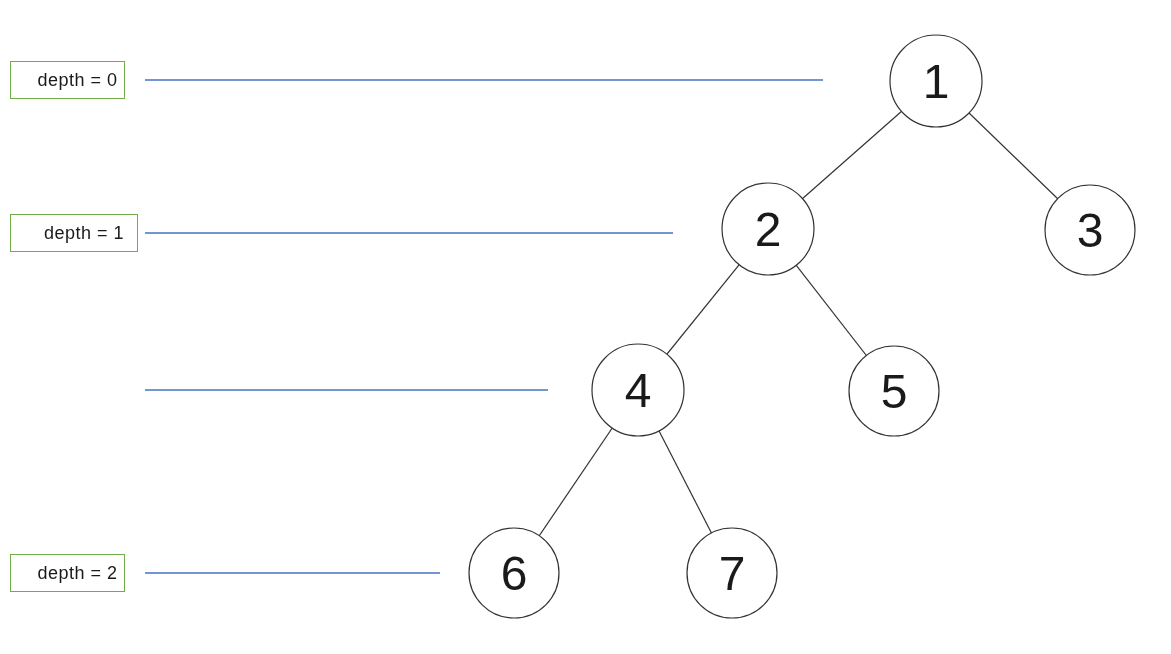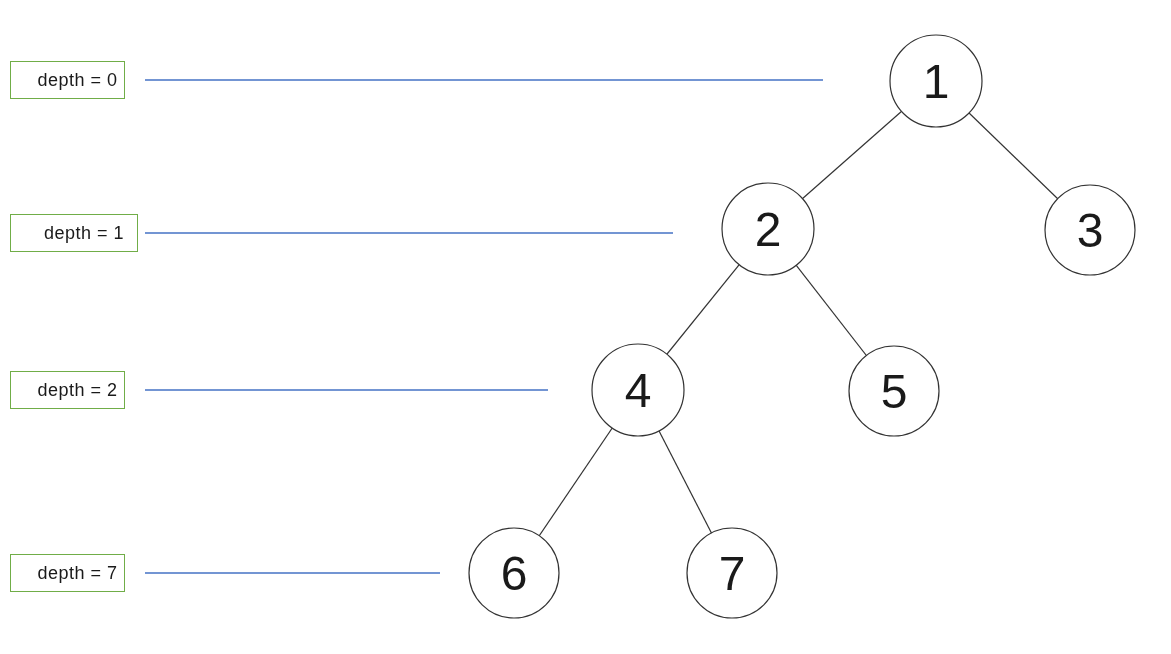--- a/index.html
+++ b/index.html
@@ -93,20 +93,17 @@
         </g>
       </g>
   </svg>
 
   <div class="depth-label-box" style="left: 10px; width: 115px; height: 38px; top: 61px; border-color: rgb(112, 173, 71); color: rgb(26, 26, 26);">
     <span>depth = 0</span>
   </div>
   <div class="depth-label-box" style="left: 10px; width: 128px; height: 38px; top: 214px; border-color: rgb(112, 173, 71); color: rgb(26, 26, 26);">
     <span>depth = 1</span>
   </div>
-  <div class="depth-label-box" style="left: 10px; width: 115px; height: 38px; top: 371px; border-color: rgb(112, 173, 71); color: rgb(26, 26, 26);">
+  <div class="depth-label-box" style="left: 10px; width: 115px; height: 38px; top: 554px; border-color: rgb(112, 173, 71); color: rgb(26, 26, 26);">
     <span>depth = 2</span>
-  </div>
-  <div class="depth-label-box" style="left: 10px; width: 115px; height: 38px; top: 554px; border-color: rgb(112, 173, 71); color: rgb(26, 26, 26);">
-    <span>depth = 7</span>
   </div>
 
 </div>
 
 </body></html>

